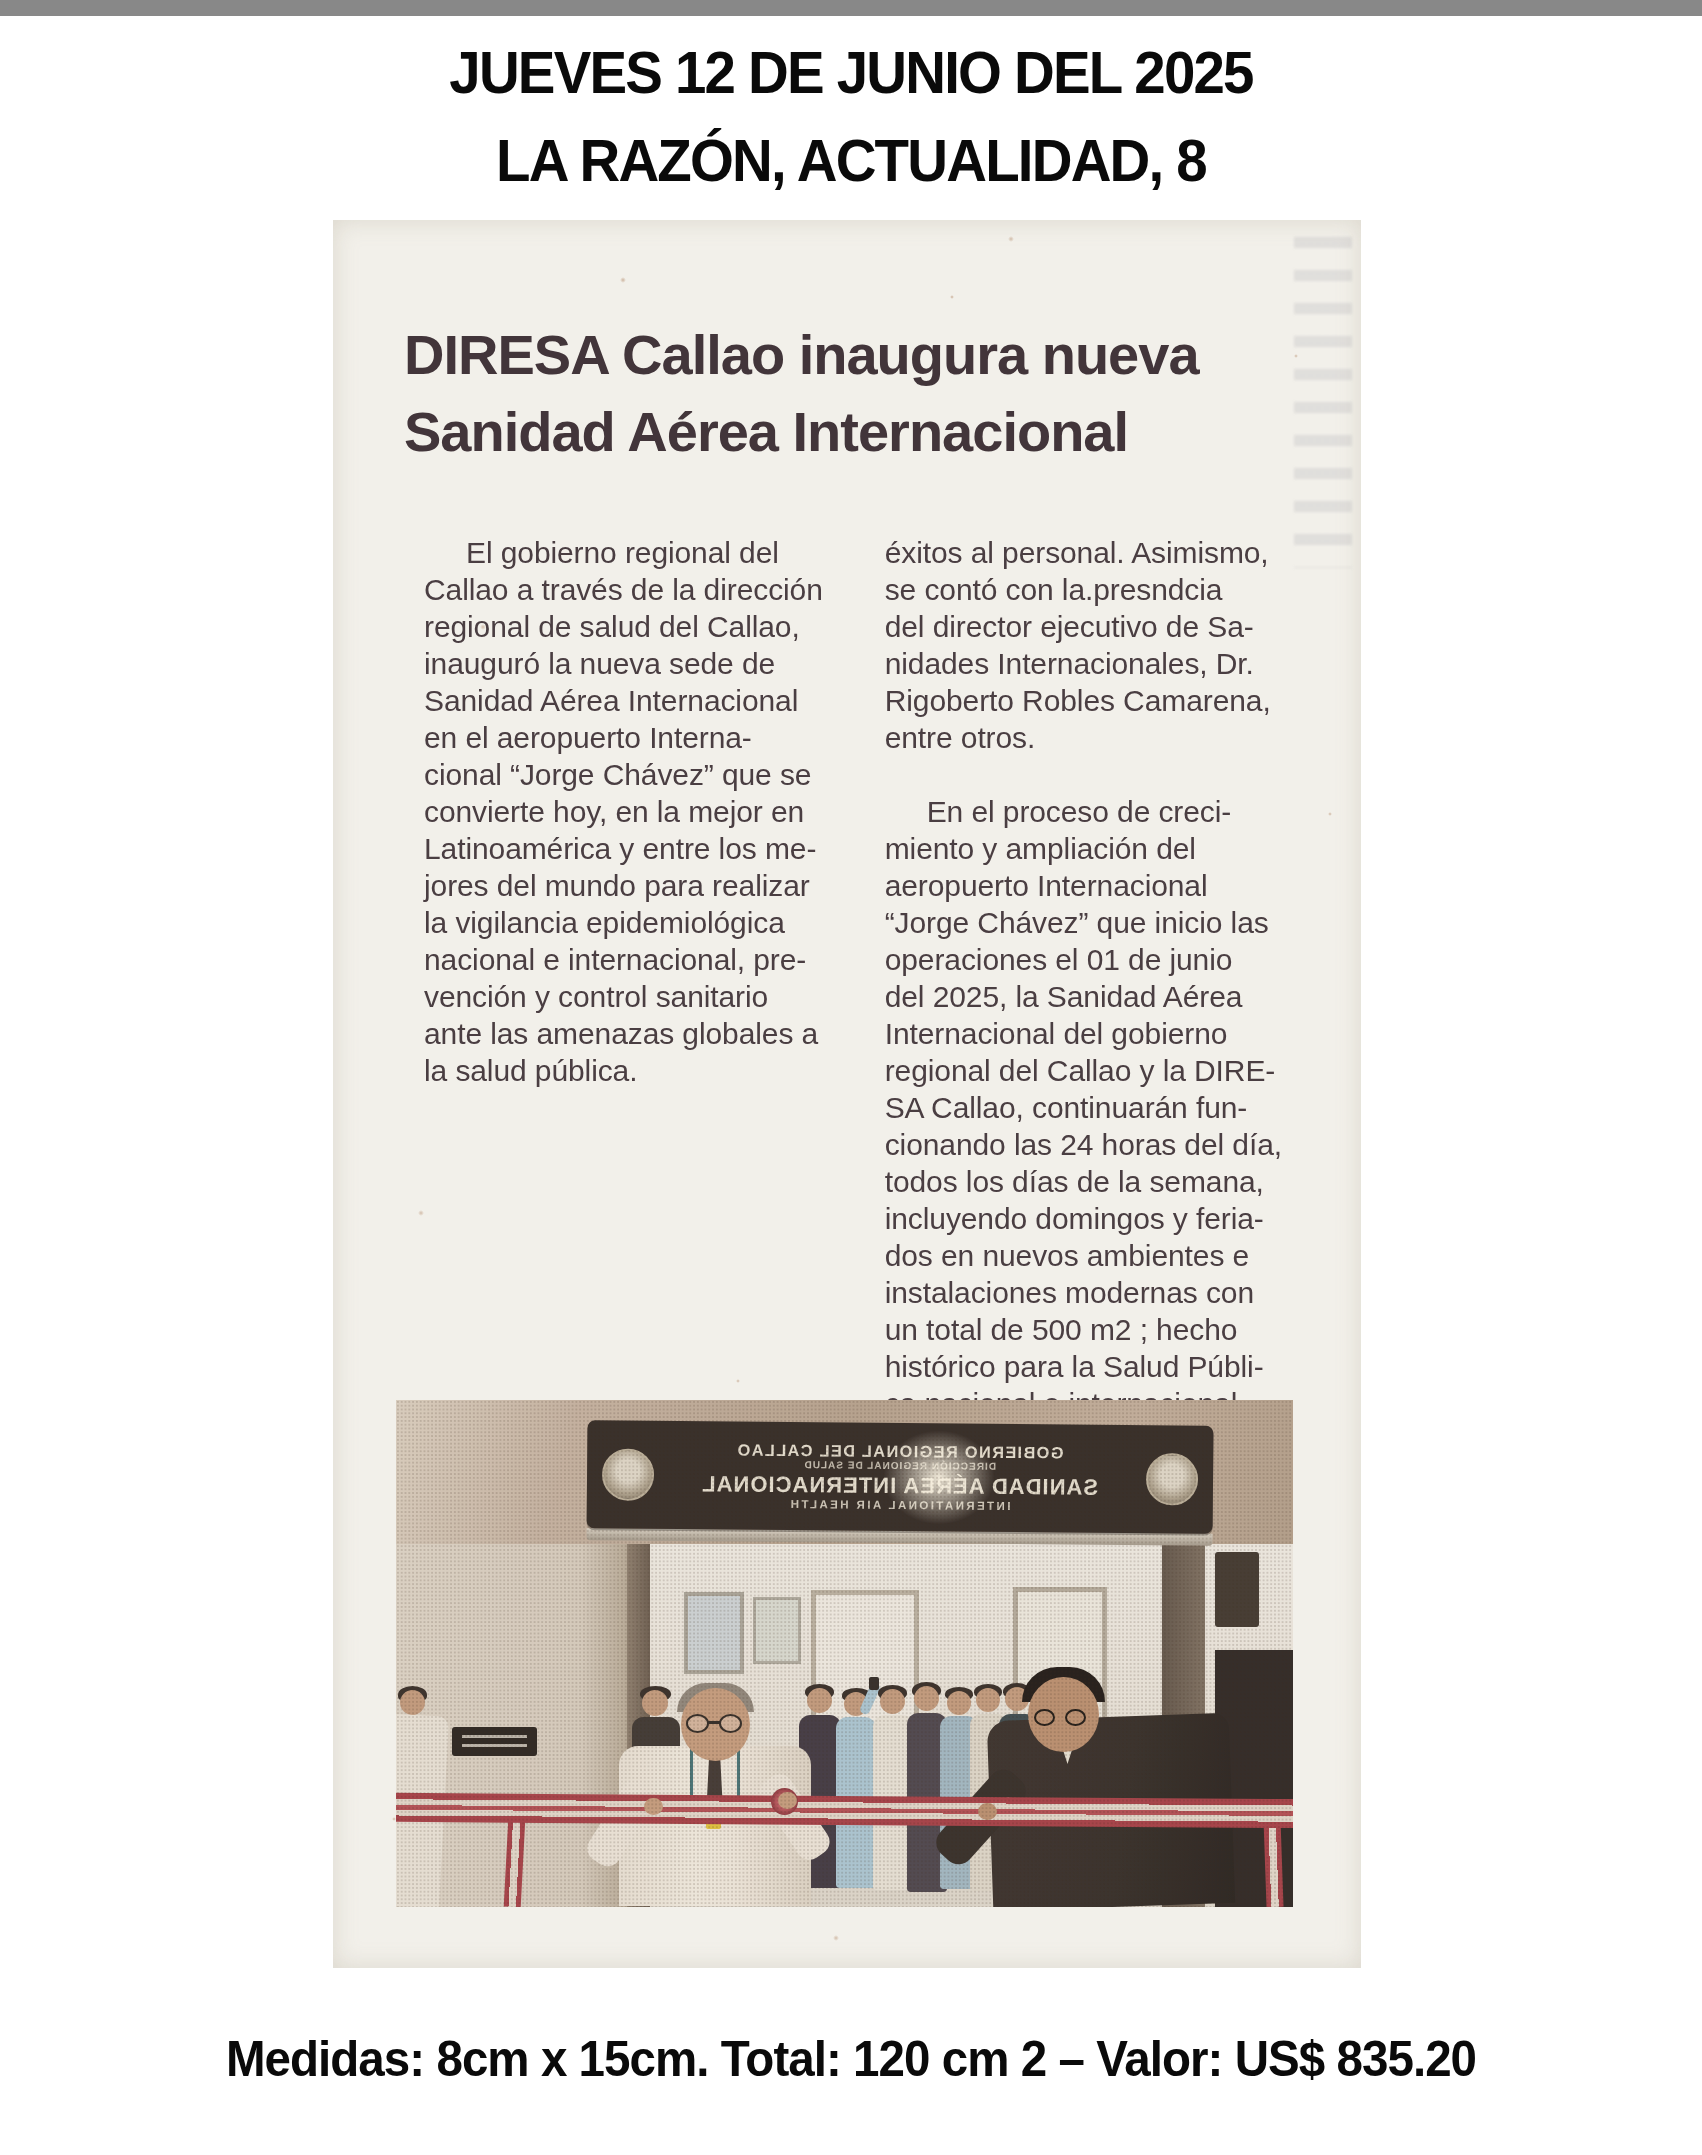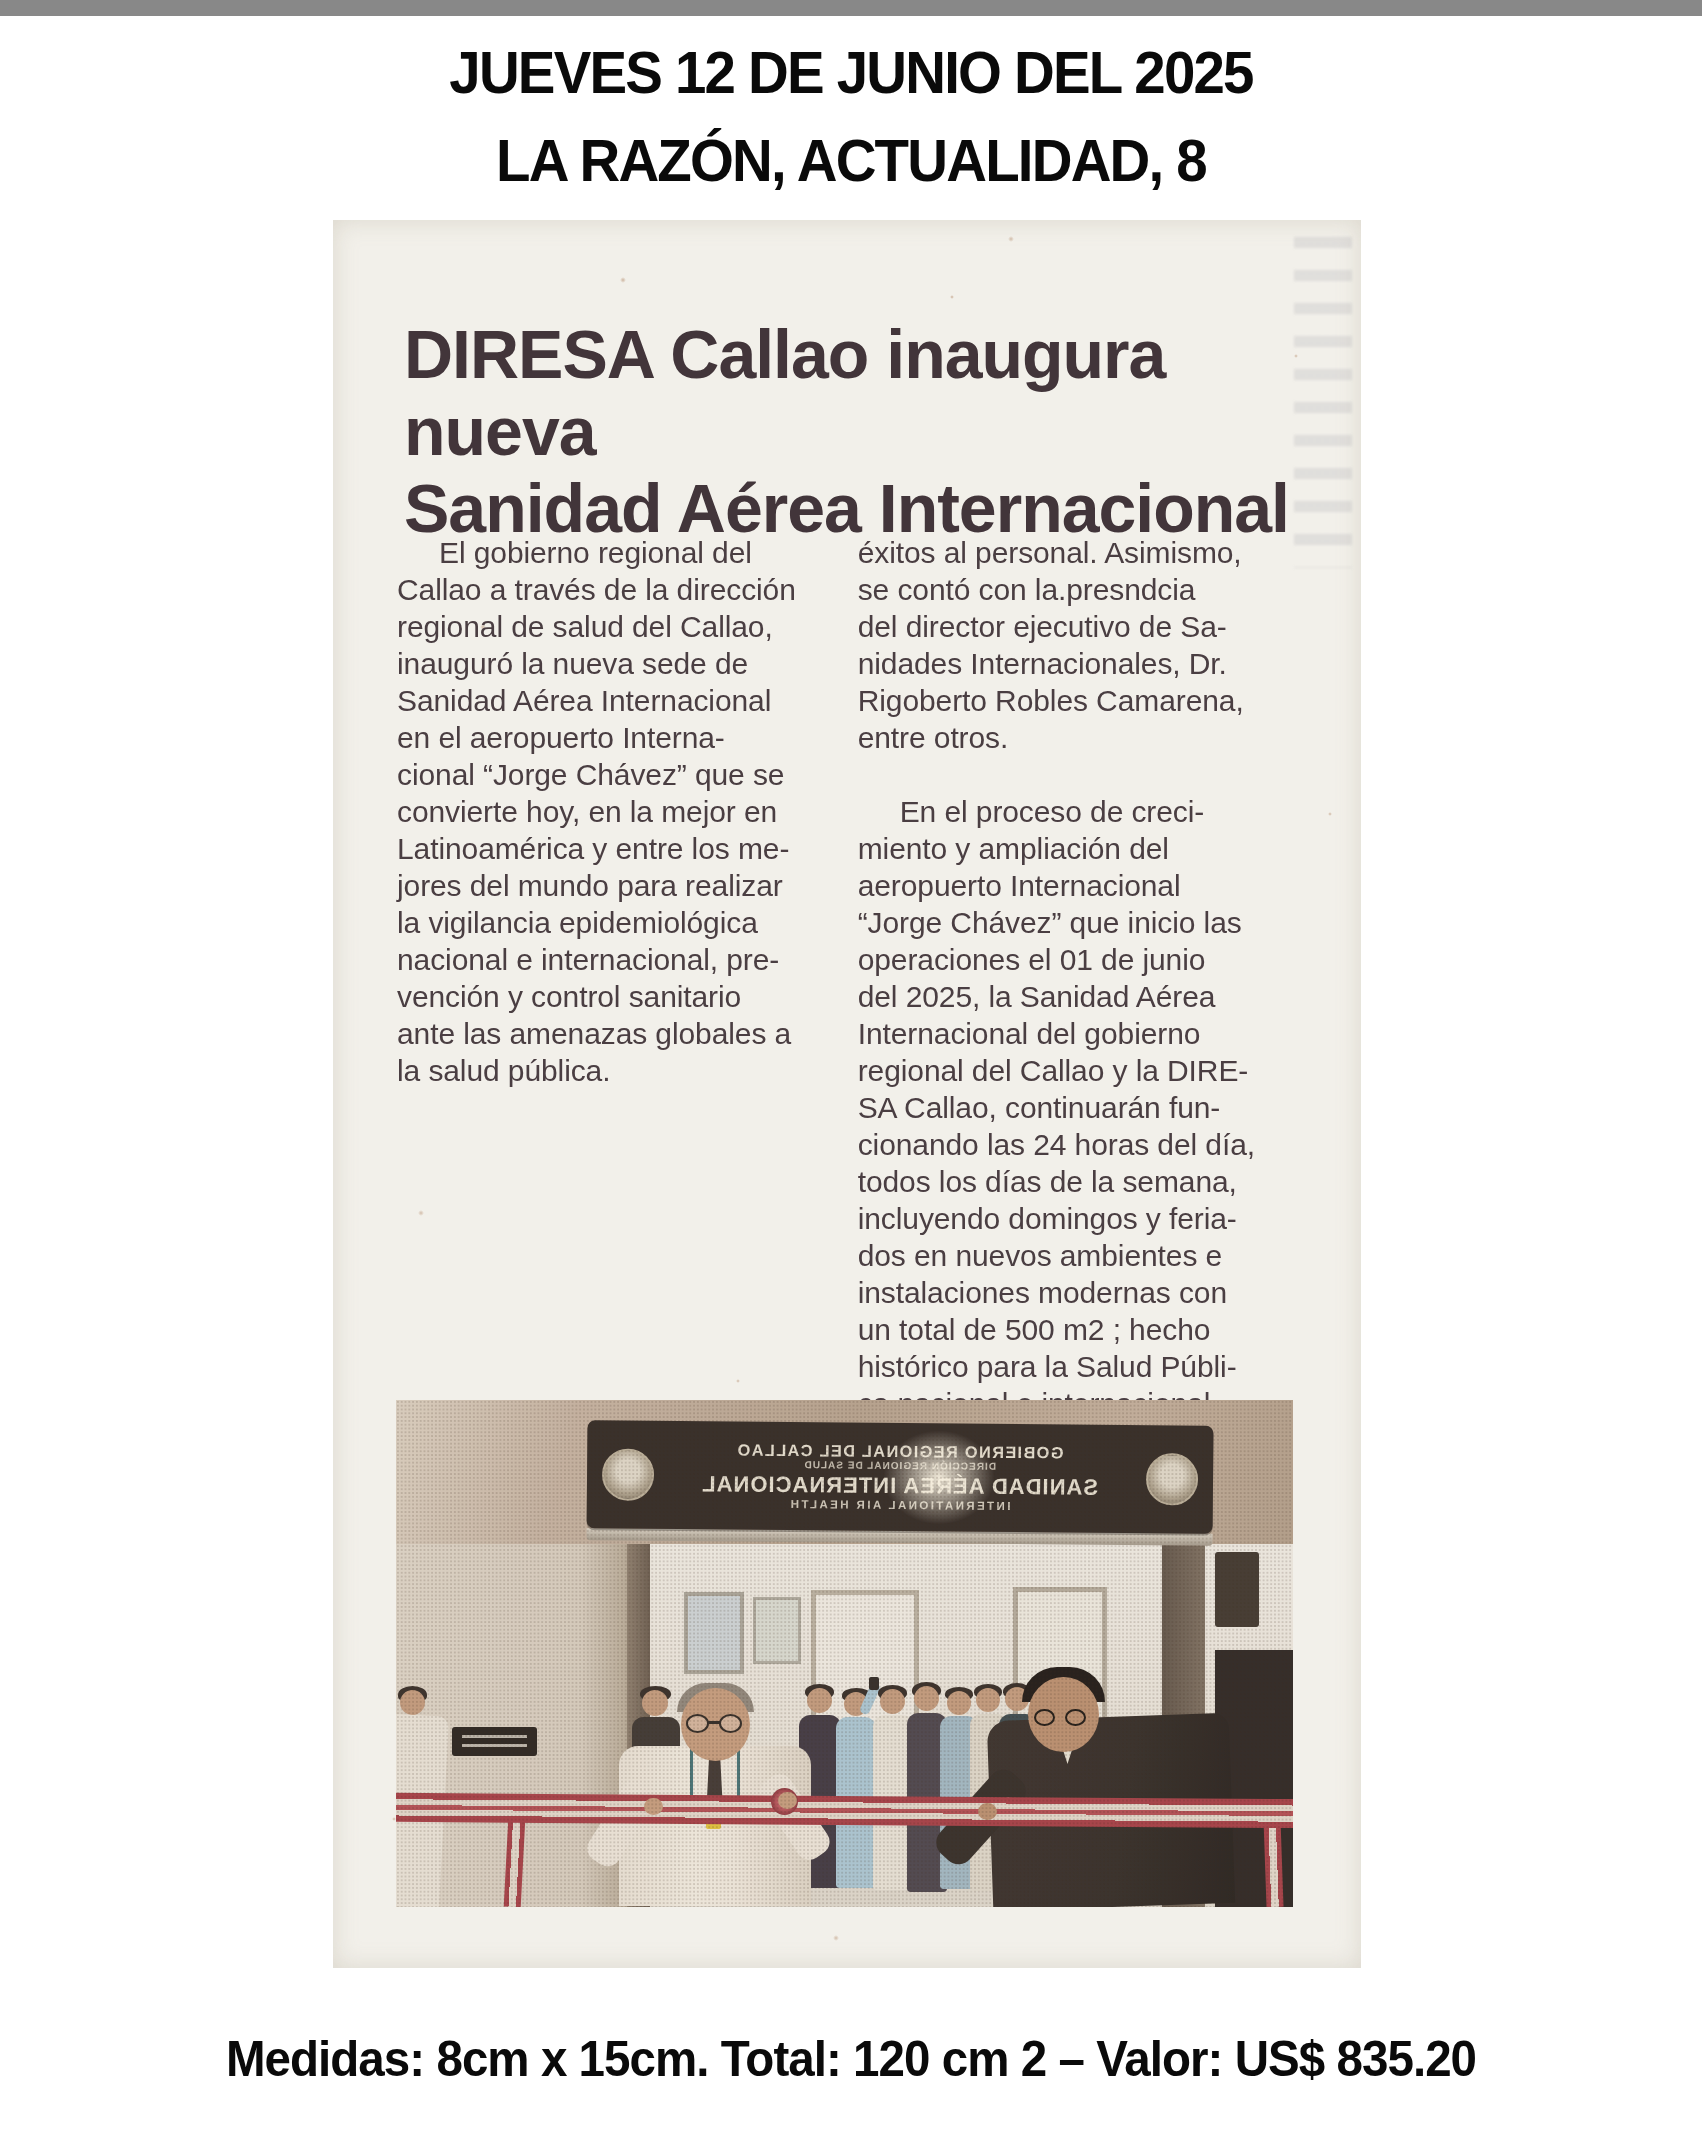--- a/index.html
+++ b/index.html
@@ -50,24 +50,24 @@
     background:repeating-linear-gradient(180deg, rgba(115,115,130,.14) 0 11.5px, transparent 11.5px 33px);
     filter:blur(1.4px);pointer-events:none;
   }
 
   .kicker{
     position:absolute;left:75px;top:38px;
     font-size:41px;font-weight:bold;color:var(--kicker-blue);letter-spacing:-0.5px;
   }
   .headline{
     position:absolute;left:71px;top:96px;
-    font-size:68px;font-weight:bold;line-height:77px;color:var(--headline-ink);
+    font-size:56px;font-weight:bold;line-height:77px;color:var(--headline-ink);
     letter-spacing:-1px;white-space:pre-line;
   }
-  .columns{position:absolute;left:64px;top:277px;width:946px;display:flex}
+  .columns{position:absolute;left:91px;top:277px;width:946px;display:flex}
   .col{white-space:pre-line;color:var(--body-ink);font-size:30px;line-height:37px;letter-spacing:-0.1px}
   .col-left{width:453px}
   .col-right{width:480px;margin-left:7.7px}
   .para{white-space:pre-line}
   .para.indent{text-indent:42px}
 
   
   .photo{position:absolute;left:63px;top:1180px;width:897px;height:507px;overflow:hidden;background:#c6b5a4}
   .photo .wall{position:absolute;inset:0;background:linear-gradient(105deg,#dbd1c3 0%,#c4b2a2 18%,#b5a28f 45%,#c1ae9c 72%,#a99682 100%)}
   .wall-device{position:absolute;left:819px;top:152px;width:44px;height:75px;background:#3a332c;border-radius:2.9px;z-index:6}

